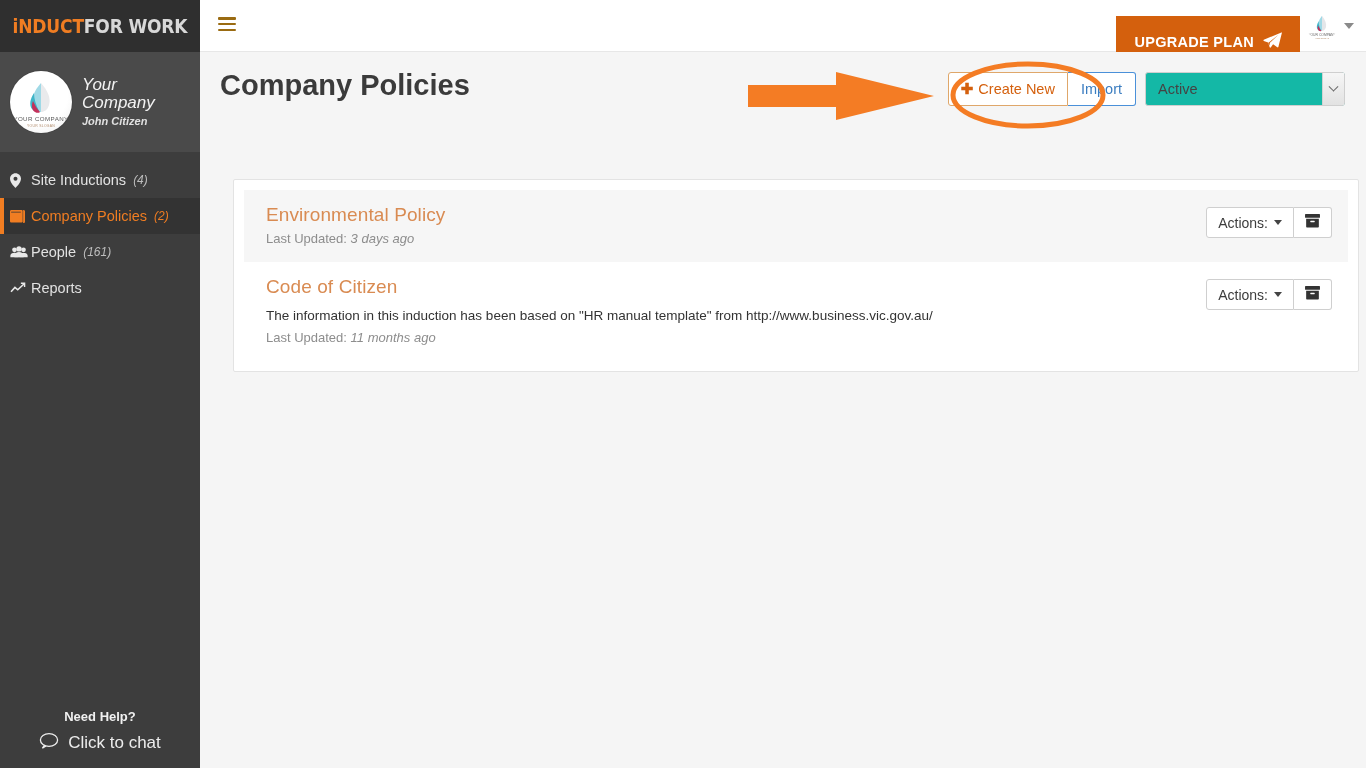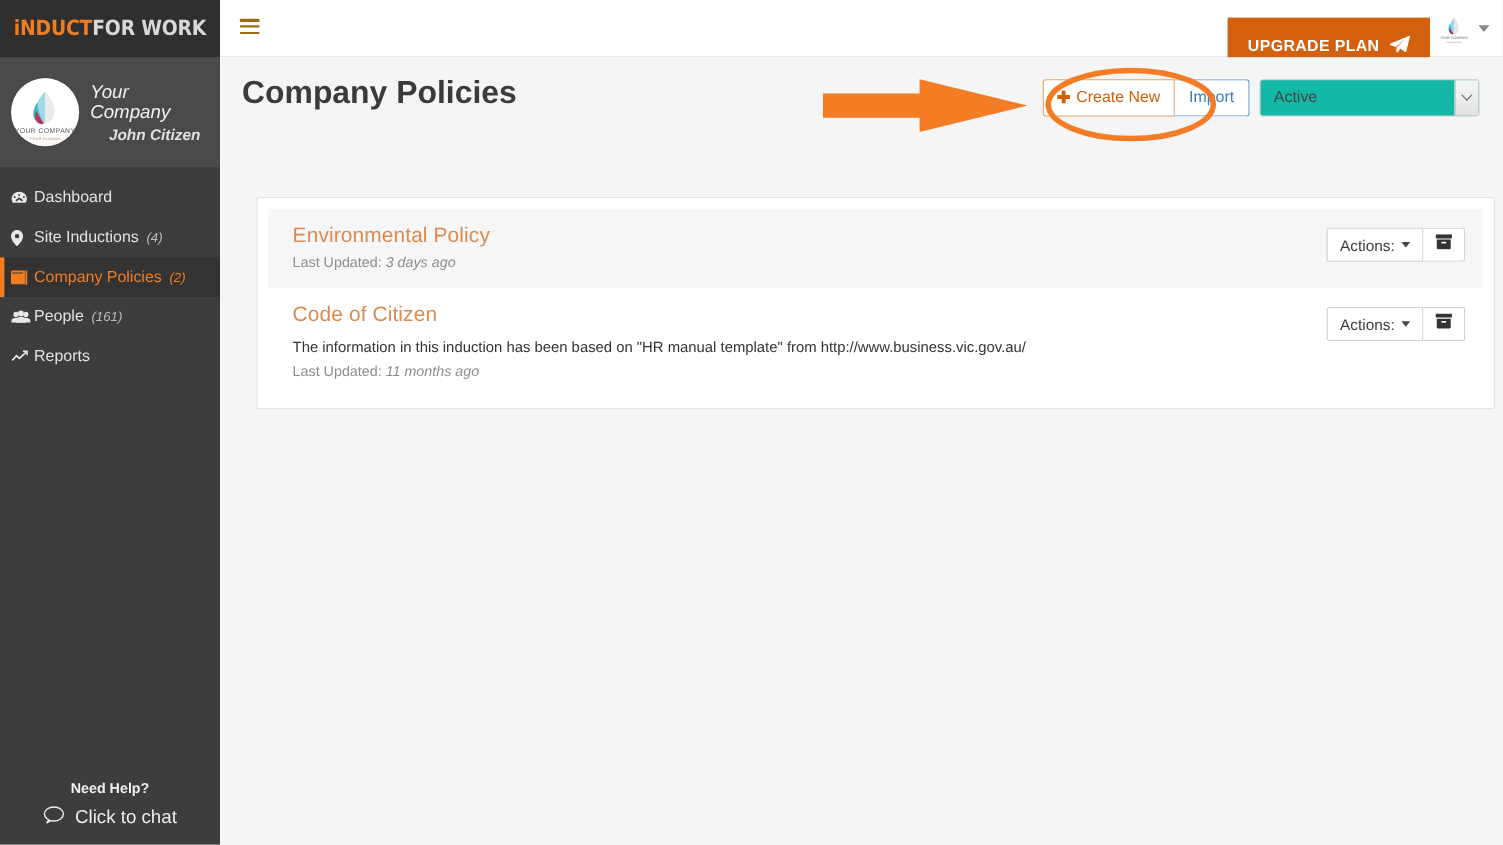--- a/index.html
+++ b/index.html
@@ -51,25 +51,24 @@
   .avatar svg { position: absolute; left: 0; top: 0; }
   .profile-text { margin-left: 10px; line-height: 1.05; }
   .profile-name {
     font-style: italic;
     font-size: 17px;
     color: #f2f2f2;
     font-family: "Liberation Sans", sans-serif;
   }
   .profile-user {
     font-style: italic;
-    font-size: 14px;
+    font-size: 11px;
     color: #e0e0e0;
     font-weight: bold;
     margin-top: 4px;
-    margin-left: 17px;
   }
 
   .nav { margin-top: 10px; }
   .nav-item {
     display: flex; align-items: center;
     height: 36px;
     padding-left: 10px;
     font-size: 14.5px;
     color: #cfcfcf;
     cursor: pointer;
@@ -309,29 +308,20 @@
       </div>
       <div class="profile-text">
         <div class="profile-name">Your</div>
         <div class="profile-name">Company</div>
         <div class="profile-user">John Citizen</div>
       </div>
     </div>
 
     <div class="nav">
 
-      <div class="nav-item">
-        <span class="ni-icon">
-          <svg width="15" height="14" viewBox="0 0 16 14" fill="currentColor">
-              <path d="M8 1C3.9 1 .6 4 .6 7.7c0 1.4.5 2.7 1.3 3.8h12.2c.8-1.1 1.3-2.4 1.3-3.8C15.4 4 12.1 1 8 1zm0 2.1a.9.9 0 110 1.8.9.9 0 010-1.8zM3.5 5.1a.9.9 0 110 1.8.9.9 0 010-1.8zm9 0a.9.9 0 110 1.8.9.9 0 010-1.8zM8 6.3l3.2 2.5c.3.3.3.8 0 1.1-.3.3-.8.3-1.1 0L8 8.2l-2.1 1.7c-.3.3-.8.3-1.1 0-.3-.3-.3-.8 0-1.1L8 6.3z"></path>
-            </svg>
-        </span>
-        <span class="ni-label">Dashboard</span>
-        <span class="ni-count"></span>
-      </div>
 
       <div class="nav-item">
         <span class="ni-icon">
           <svg width="11" height="15" viewBox="0 0 12 16" fill="currentColor">
               <path d="M6 0C2.7 0 0 2.7 0 6c0 4.5 6 10 6 10s6-5.5 6-10c0-3.3-2.7-6-6-6zm0 8.2A2.2 2.2 0 116 3.8a2.2 2.2 0 010 4.4z"></path>
             </svg>
         </span>
         <span class="ni-label">Site Inductions</span>
         <span class="ni-count">(4)</span>
       </div>

